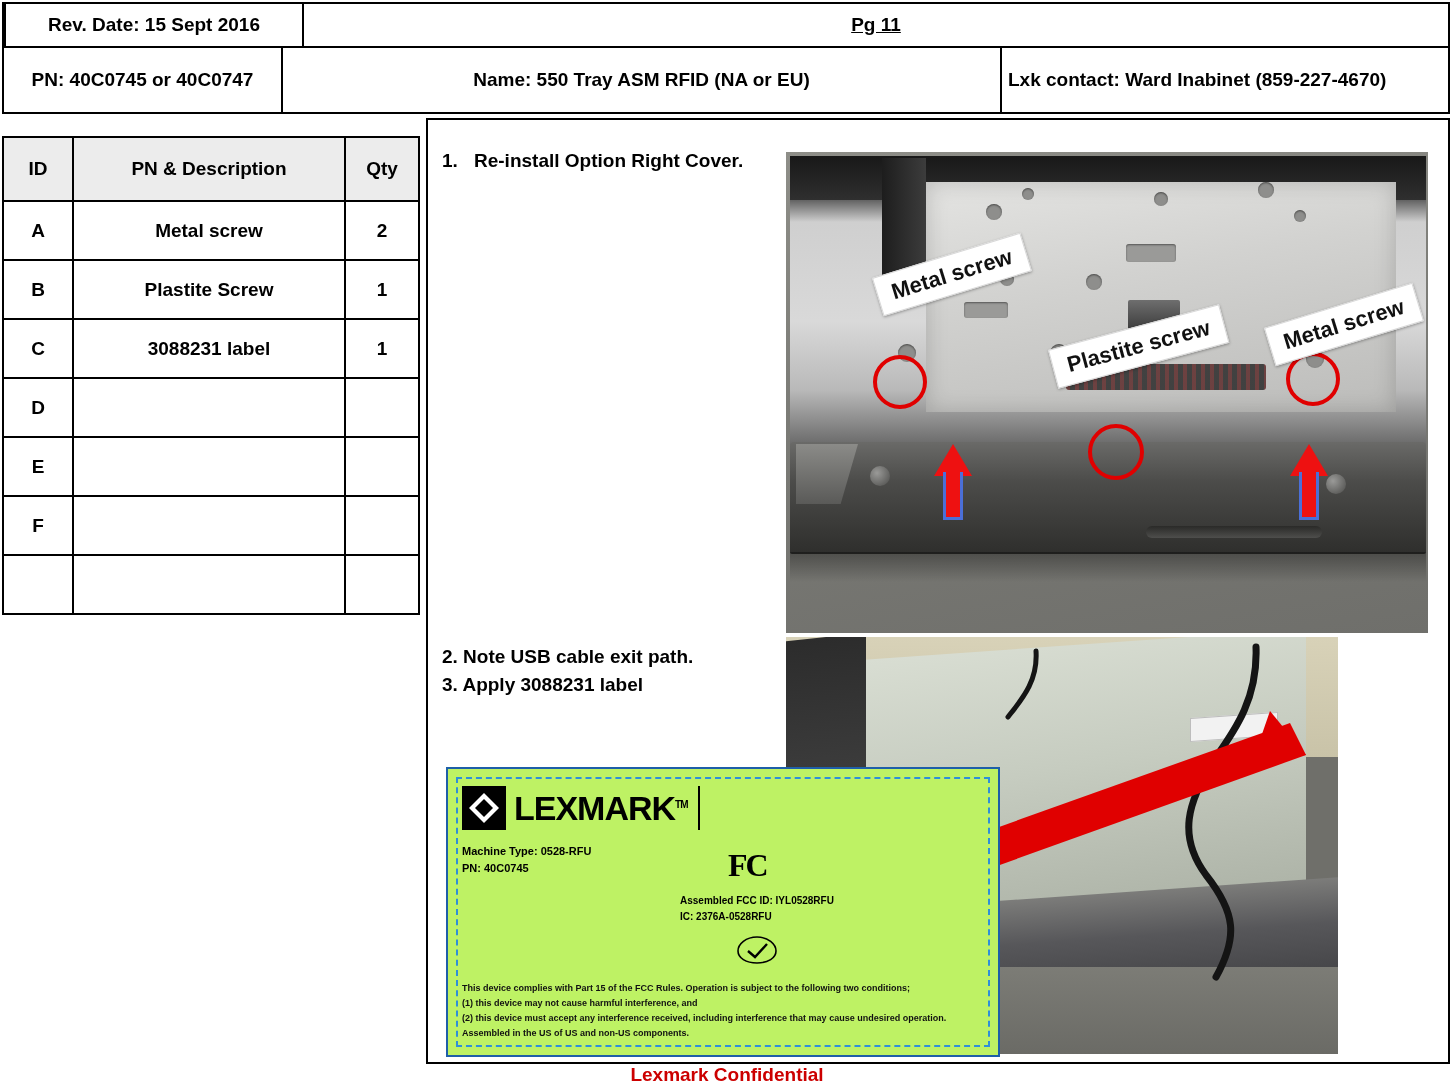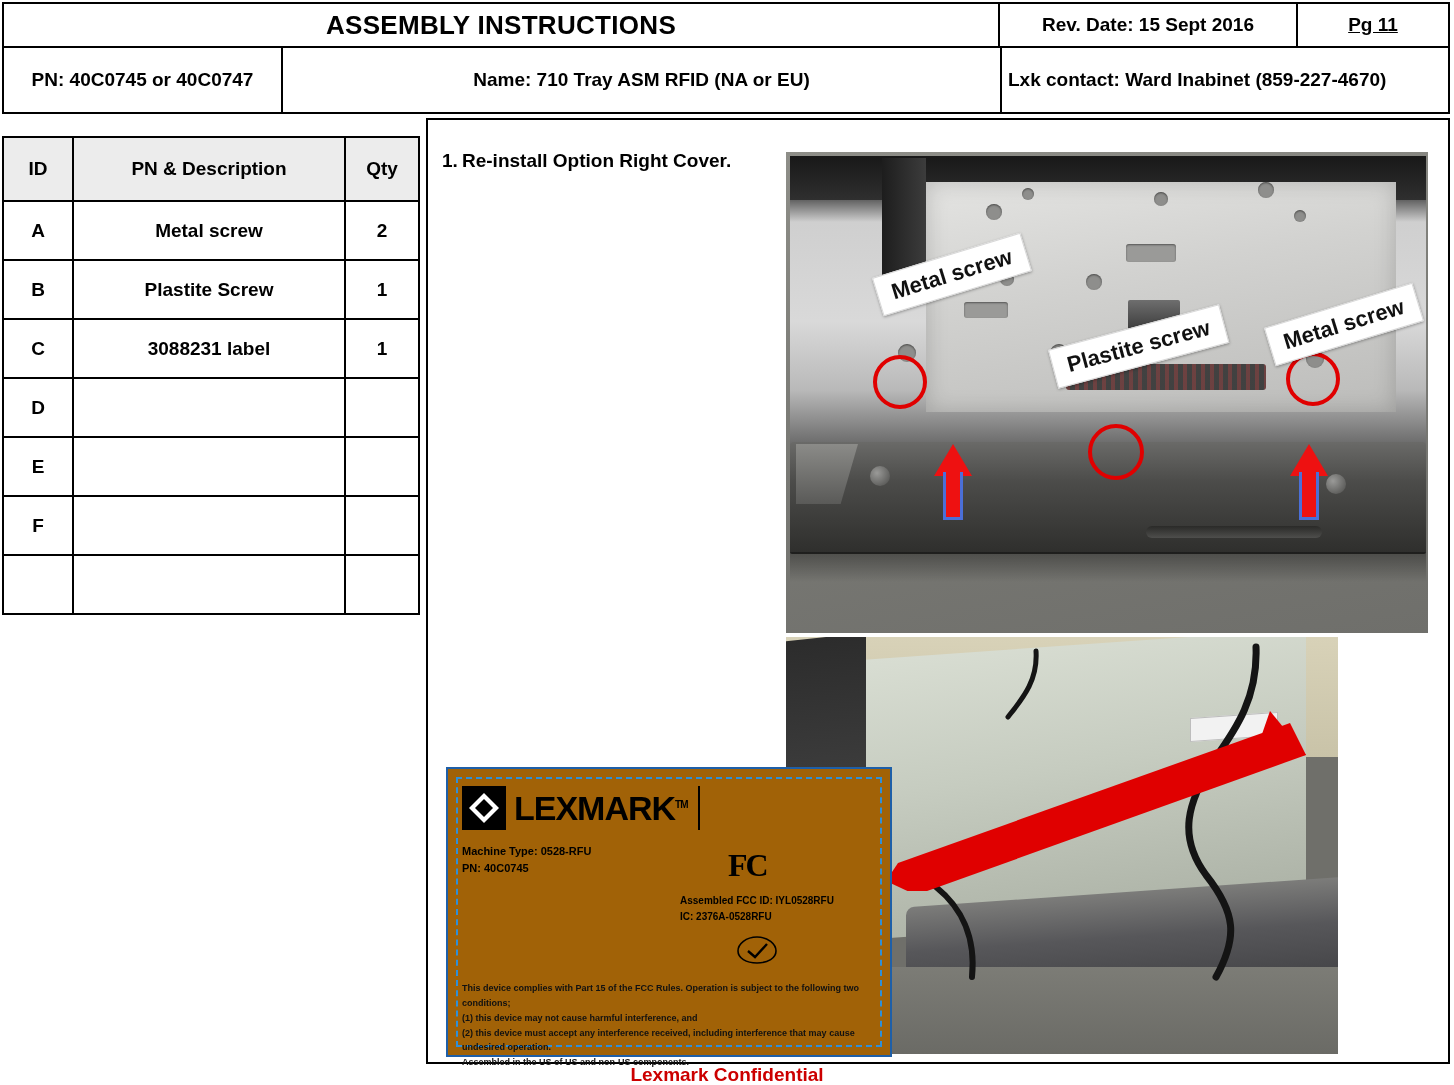--- a/index.html
+++ b/index.html
@@ -172,21 +172,21 @@
     font-size: 19px;
     font-weight: bold;
     line-height: 1.4;
   }
   .step1-text .num {
     position: absolute;
     left: 0;
     top: 0;
   }
   .step1-text .body {
-    margin-left: 20px;
+    margin-left: 32px;
   }
 
   .step23-text {
     position: absolute;
     left: 442px;
     top: 643px;
     width: 330px;
     font-size: 19px;
     font-weight: bold;
     line-height: 1.45;
@@ -375,23 +375,23 @@
     position: absolute;
     left: 100px; top: 74px;
     width: 420px; height: 180px;
   }
 
   
   .lexlabel {
     position: absolute;
     left: 446px;
     top: 767px;
-    width: 446px;
+    width: 554px;
     height: 290px;
-    background: #a16207;
+    background: #bef264;
     border: 2px solid #1e5fa8;
     box-sizing: border-box;
   }
   .lexlabel-inner {
     position: absolute;
     left: 8px; top: 8px; right: 8px; bottom: 8px;
     border: 2px dashed #2f8fd8;
     box-sizing: border-box;
   }
   .lex-logo-row {
@@ -478,27 +478,26 @@
     color: #cc0000;
   }
 </style>
 </head>
 <body>
 
 <div class="page">
 
   <div class="header">
     <div class="hdr-row1">
-      <div class="hdr-title">ASSEMBLY INSTRUCTIONS</div>
       <div class="hdr-rev">Rev. Date: 15 Sept 2016</div>
       <div class="hdr-pg">Pg  11</div>
     </div>
     <div class="hdr-row2">
       <div class="hdr-pn">PN:  40C0745 or 40C0747</div>
-      <div class="hdr-name">Name:  710 Tray ASM RFID (NA or EU)</div>
+      <div class="hdr-name">Name:  550 Tray ASM RFID (NA or EU)</div>
       <div class="hdr-contact">Lxk contact: Ward Inabinet (859-227-4670)</div>
     </div>
   </div>
 
   <table class="parts-table">
     <thead>
       <tr>
         <th class="col-id">ID</th>
         <th class="col-desc">PN &amp; Description</th>
         <th class="col-qty">Qty</th>
@@ -591,20 +590,24 @@
     <div class="arrow-up" style="left:504px;top:292px;">
       <div class="head"></div>
       <div class="stem"></div>
     </div>
   </div>
 
   <div class="callout" style="left:872px;top:278px;transform:rotate(-17deg);transform-origin:left top;">Metal screw</div>
   <div class="callout" style="left:1048px;top:350px;transform:rotate(-15deg);transform-origin:left top;">Plastite screw</div>
   <div class="callout" style="left:1264px;top:328px;transform:rotate(-17deg);transform-origin:left top;">Metal screw</div>
 
+  <div class="step23-text">
+    <div>2. Note USB cable exit path.</div>
+    <div>3. Apply 3088231 label</div>
+  </div>
 
   <div class="photo2">
     <div class="p2-wall"></div>
     <div class="p2-body"></div>
     <div class="p2-dark-left"></div>
     <div class="p2-tray"></div>
     <div class="p2-floor"></div>
     <div class="p2-label-white"></div>
     <svg class="p2-cable" style="left:0;top:0;width:552px;height:417px;" viewBox="0 0 552 417">
       <path d="M470 10 C 472 60, 450 92, 430 120 C 400 166, 392 200, 420 238 C 450 276, 452 300, 430 340" stroke="#141414" stroke-width="7" fill="none" stroke-linecap="round"></path>

